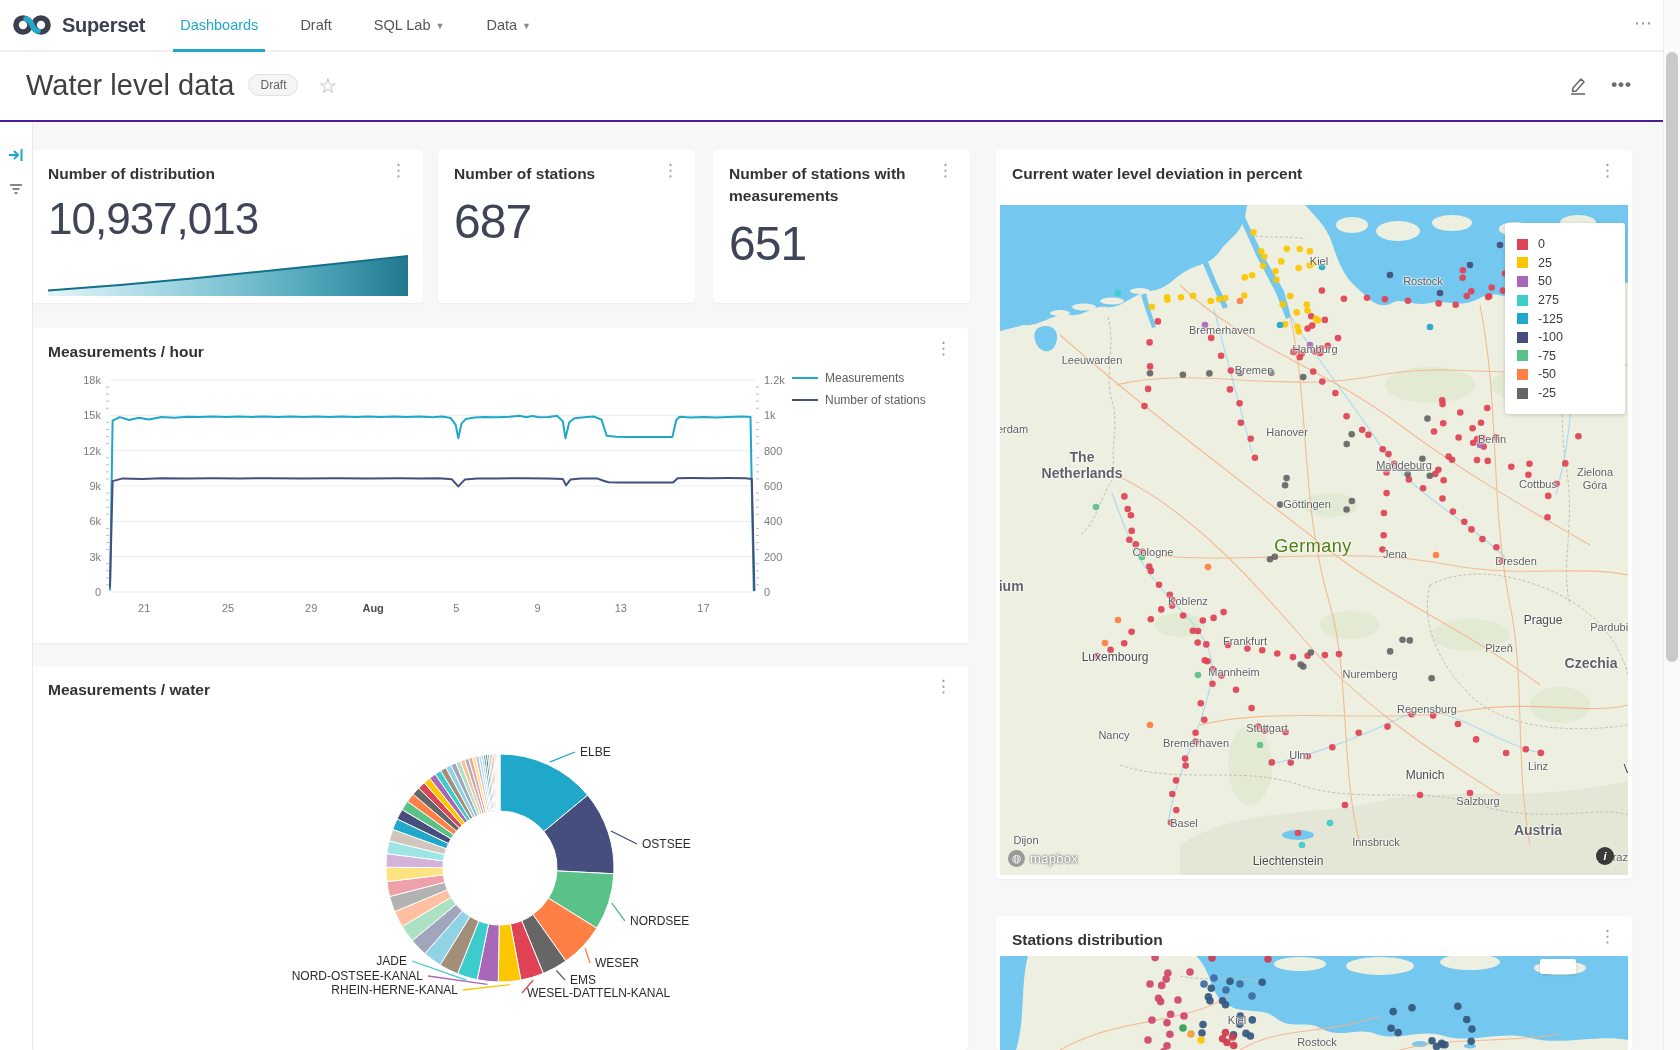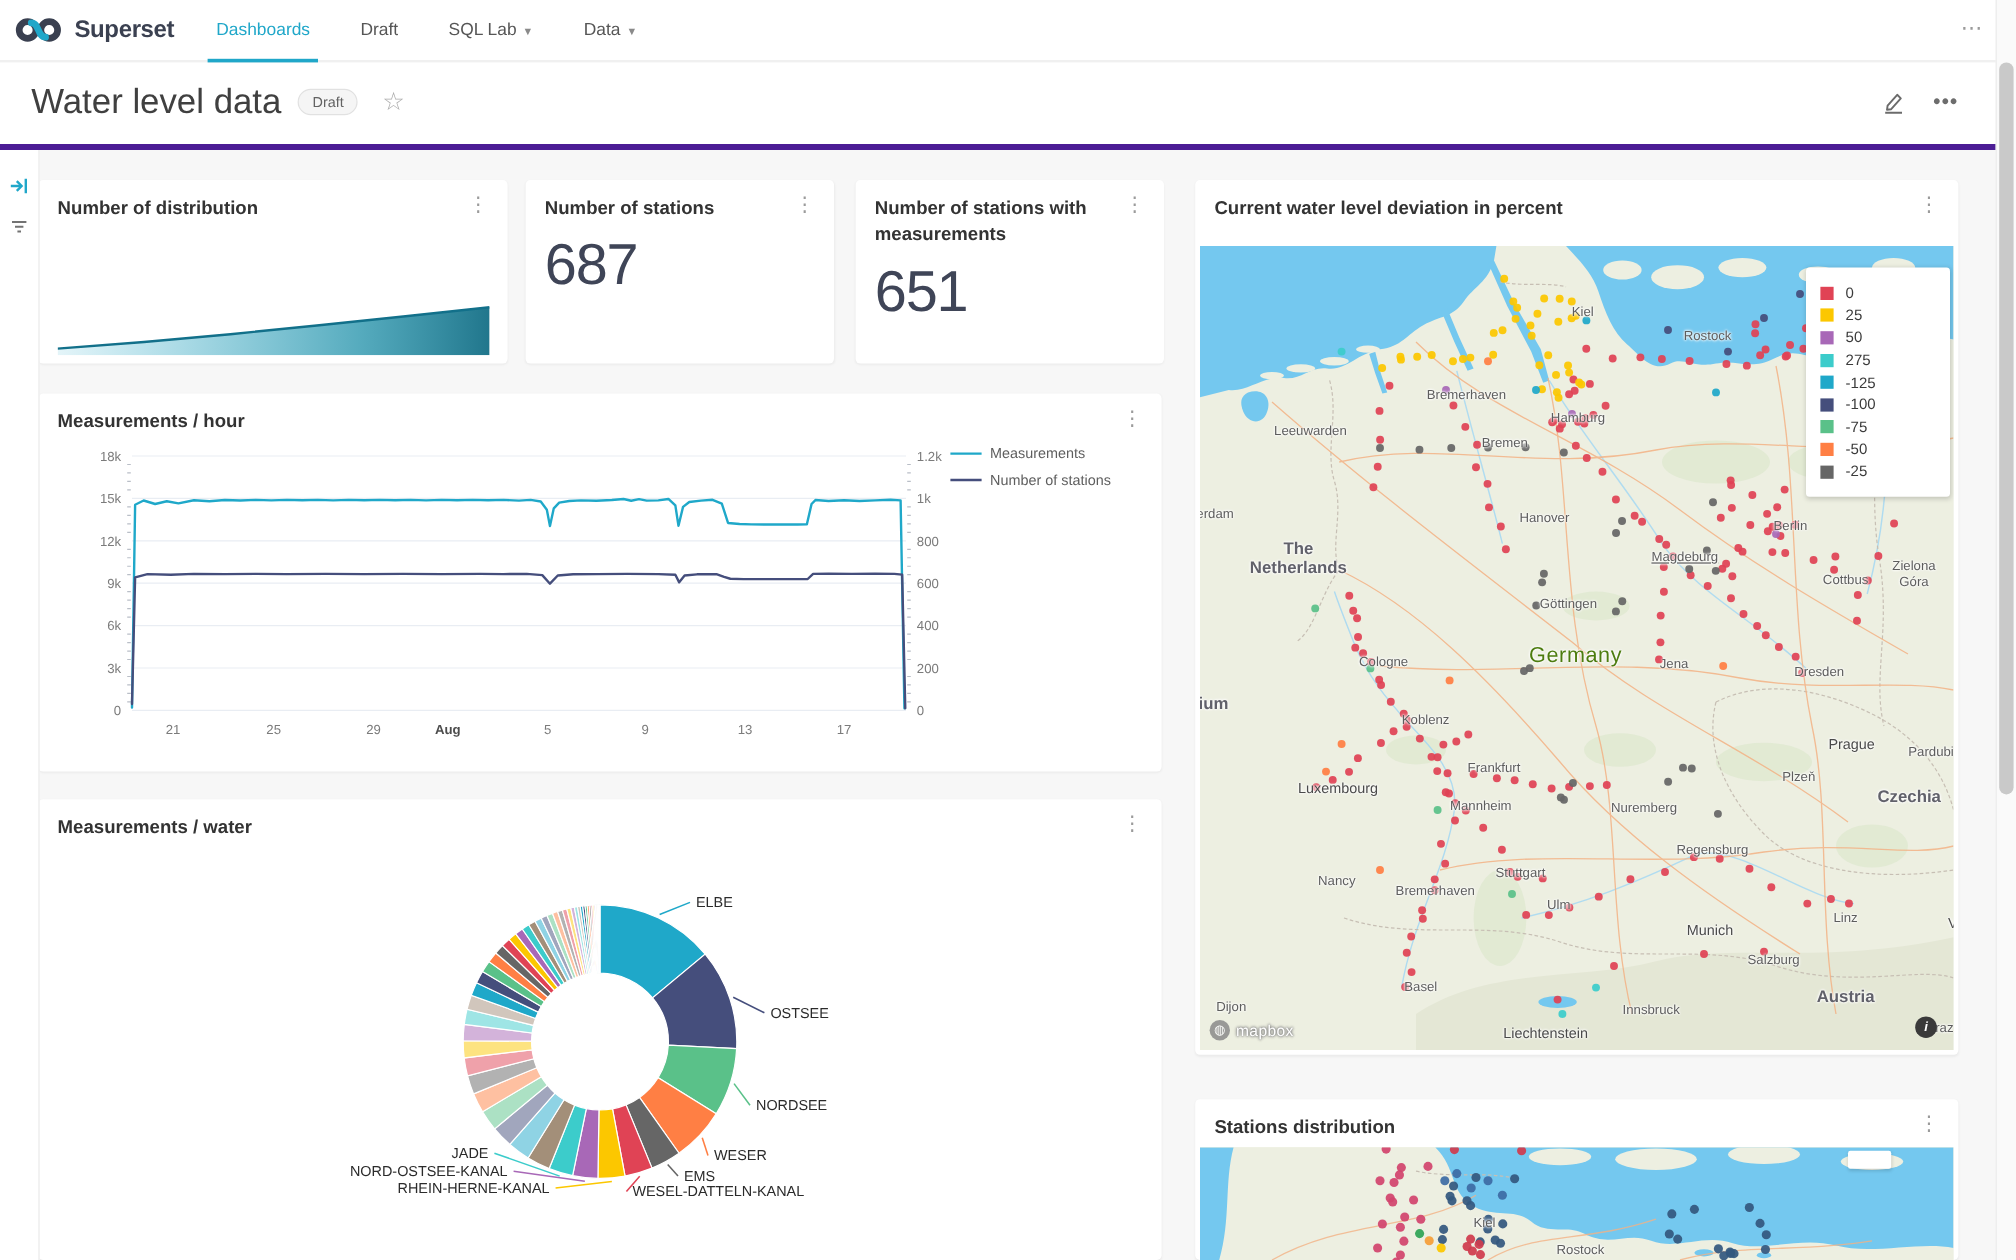--- a/index.html
+++ b/index.html
@@ -13,21 +13,21 @@
   .nav-items{display:flex;align-items:stretch;height:100%;}
   .nav-item{display:flex;align-items:center;gap:5px;padding:0 21px;font-size:14.5px;
             color:#565656;cursor:pointer;position:relative;}
   .nav-item .caret{font-size:9px;color:#8a8a8a;margin-top:2px;}
   .nav-item.active{color:#20A7C9;}
   .nav-item.active::after{content:"";position:absolute;left:14px;right:14px;bottom:-2px;
             height:3px;background:#20A7C9;}
   .nav-overflow{position:absolute;right:26px;top:12px;color:#9a9a9a;font-size:18px;letter-spacing:2px;}
   
   .pagehead{position:absolute;left:0;top:50px;width:1680px;height:70px;background:#fff;
-            border-bottom:5px solid #4c1d95;display:flex;align-items:center;z-index:20;justify-content:center;}
+            border-bottom:2px solid #4c1d95;display:flex;align-items:center;z-index:20;justify-content:center;}
   .page-title{font-size:29px;color:#404040;font-weight:500;margin-left:26px;}
   .draft-badge{margin-left:14px;font-size:12px;color:#636363;background:#f5f5f5;
                border:1px solid #e1e1e1;border-radius:11px;padding:3px 11px;}
   .fav-star{margin-left:20px;font-size:21px;color:#adadad;line-height:1;}
   .head-actions{margin-left:auto;display:flex;align-items:center;gap:22px;margin-right:48px;}
   .more-dots{color:#6d6d6d;font-size:17px;font-weight:700;letter-spacing:1px;}
   
   .rail{position:absolute;left:0;top:120px;width:32px;bottom:0;background:#fff;
         border-right:1px solid #e9e9e9;z-index:10;display:flex;flex-direction:column;
         align-items:center;padding-top:26px;gap:16px;}
@@ -126,20 +126,21 @@
     <svg width="18" height="18" viewBox="0 0 18 18">
       <line x1="3" y1="5" x2="15" y2="5" stroke="#737373" stroke-width="1.7"></line>
       <line x1="5.5" y1="9" x2="12.5" y2="9" stroke="#737373" stroke-width="1.7"></line>
       <line x1="7.5" y1="13" x2="10.5" y2="13" stroke="#737373" stroke-width="1.7"></line>
     </svg>
   </div>
 
   <section class="card" style="left:32px;top:150px;width:391px;height:153px;">
     <div class="card-head">Number of distribution</div>
     <div class="kebab">⋮</div>
+    <div class="big-number">10,937,013</div>
     <svg id="spark" width="360" height="46" viewBox="0 0 360 46" style="position:absolute;left:16px;top:100px;">
       <defs>
         <linearGradient id="sparkgrad" x1="0" y1="0" x2="1" y2="0">
           <stop offset="0" stop-color="#1FA8C9" stop-opacity="0.12"></stop>
           <stop offset="0.7" stop-color="#1d8fa8" stop-opacity="0.75"></stop>
           <stop offset="1" stop-color="#156f86" stop-opacity="0.95"></stop>
         </linearGradient>
       </defs>
     <path d="M0.0,40.5 L72.0,35.0 L144.0,28.5 L216.0,21.2 L288.0,13.8 L360.0,6.0 L360,46 L0,46 Z" fill="url(#sparkgrad)"></path>
         <path d="M0.0,40.5 L72.0,35.0 L144.0,28.5 L216.0,21.2 L288.0,13.8 L360.0,6.0" fill="none" stroke="#12708a" stroke-width="2"></path>

